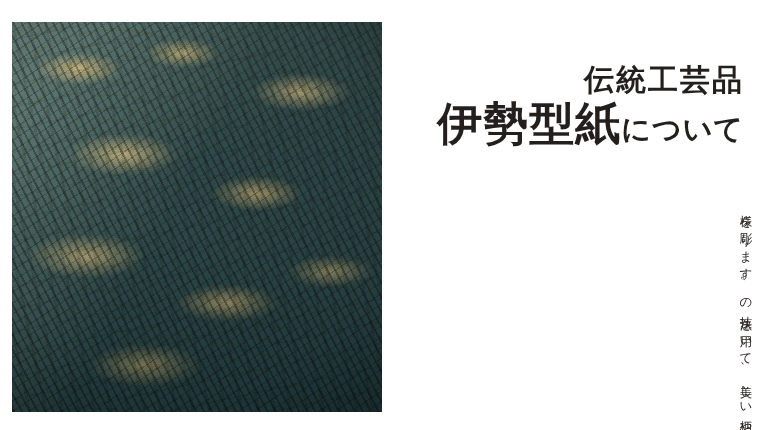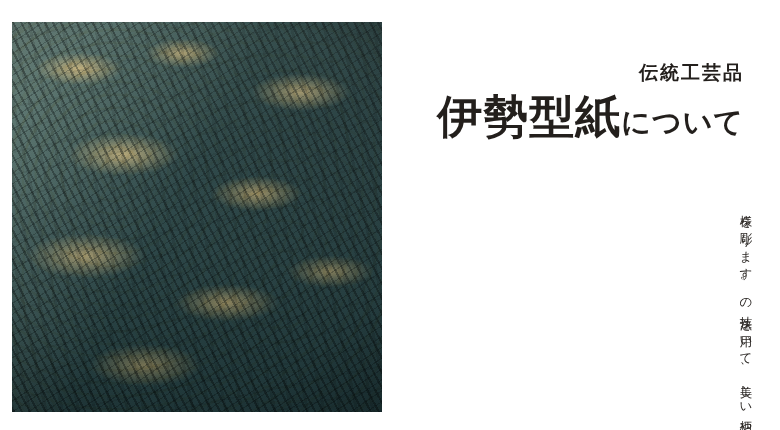--- a/index.html
+++ b/index.html
@@ -88,27 +88,27 @@
   }
 
   .heading {
     position: absolute;
     right: 36px;
     top: 62px;
     text-align: right;
     color: #231f1c;
   }
   .heading .eyebrow {
-    font-size: 19px;
+    font-size: 30px;
     letter-spacing: 2px;
     font-weight: 700;
     line-height: 1.2;
   }
   .heading .title {
-    margin-top: 8px;
+    margin-top: 2px;
     font-size: 45px;
     font-weight: 700;
     letter-spacing: 1px;
     line-height: 1.1;
     white-space: nowrap;
   }
   .heading .title .suffix {
     font-size: 29px;
     font-weight: 700;
     letter-spacing: 1px;

